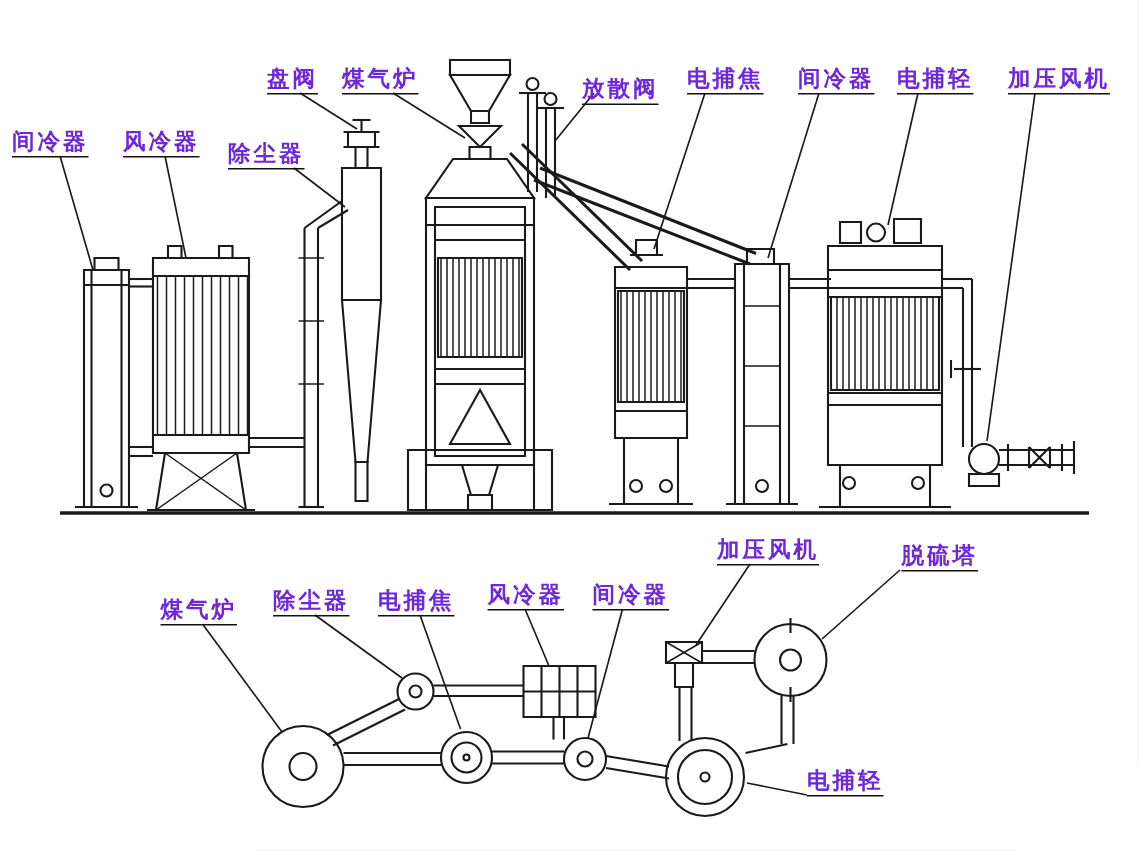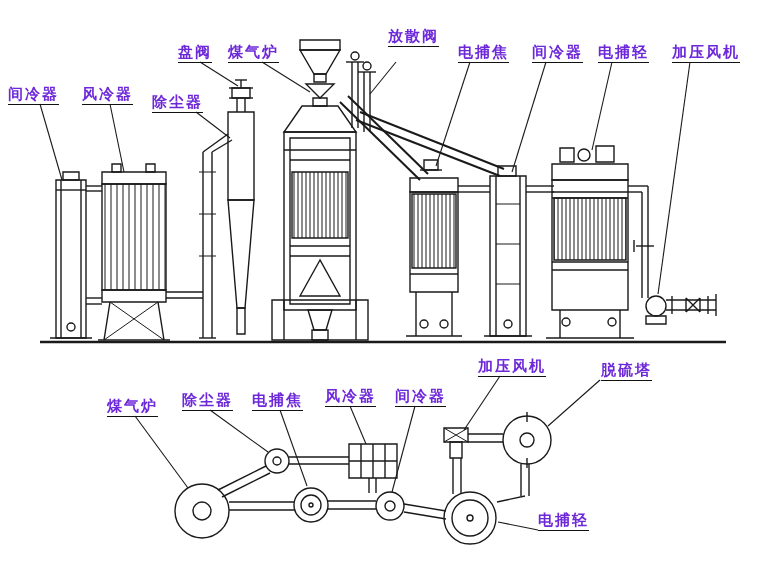--- a/index.html
+++ b/index.html
@@ -269,21 +269,21 @@
       <line x1="415" y1="406" x2="392" y2="492"></line>
       <line x1="538" y1="530" x2="498" y2="522"></line>
     </g>
   </svg>
 
   <div class="lbl" style="left:8px;top:86px">间冷器</div>
   <div class="lbl" style="left:82px;top:86px">风冷器</div>
   <div class="lbl" style="left:152px;top:94px">除尘器</div>
   <div class="lbl" style="left:178px;top:44px">盘阀</div>
   <div class="lbl" style="left:228px;top:44px">煤气炉</div>
-  <div class="lbl" style="left:388px;top:28px">放散阀</div>
+  <div class="lbl" style="left:388px;top:51px">放散阀</div>
   <div class="lbl" style="left:458px;top:44px">电捕焦</div>
   <div class="lbl" style="left:532px;top:44px">间冷器</div>
   <div class="lbl" style="left:598px;top:44px">电捕轻</div>
   <div class="lbl" style="left:672px;top:44px">加压风机</div>
 
   <div class="lbl" style="left:478px;top:358px">加压风机</div>
   <div class="lbl" style="left:601px;top:362px">脱硫塔</div>
   <div class="lbl" style="left:107px;top:398px">煤气炉</div>
   <div class="lbl" style="left:182px;top:392px">除尘器</div>
   <div class="lbl" style="left:252px;top:392px">电捕焦</div>

